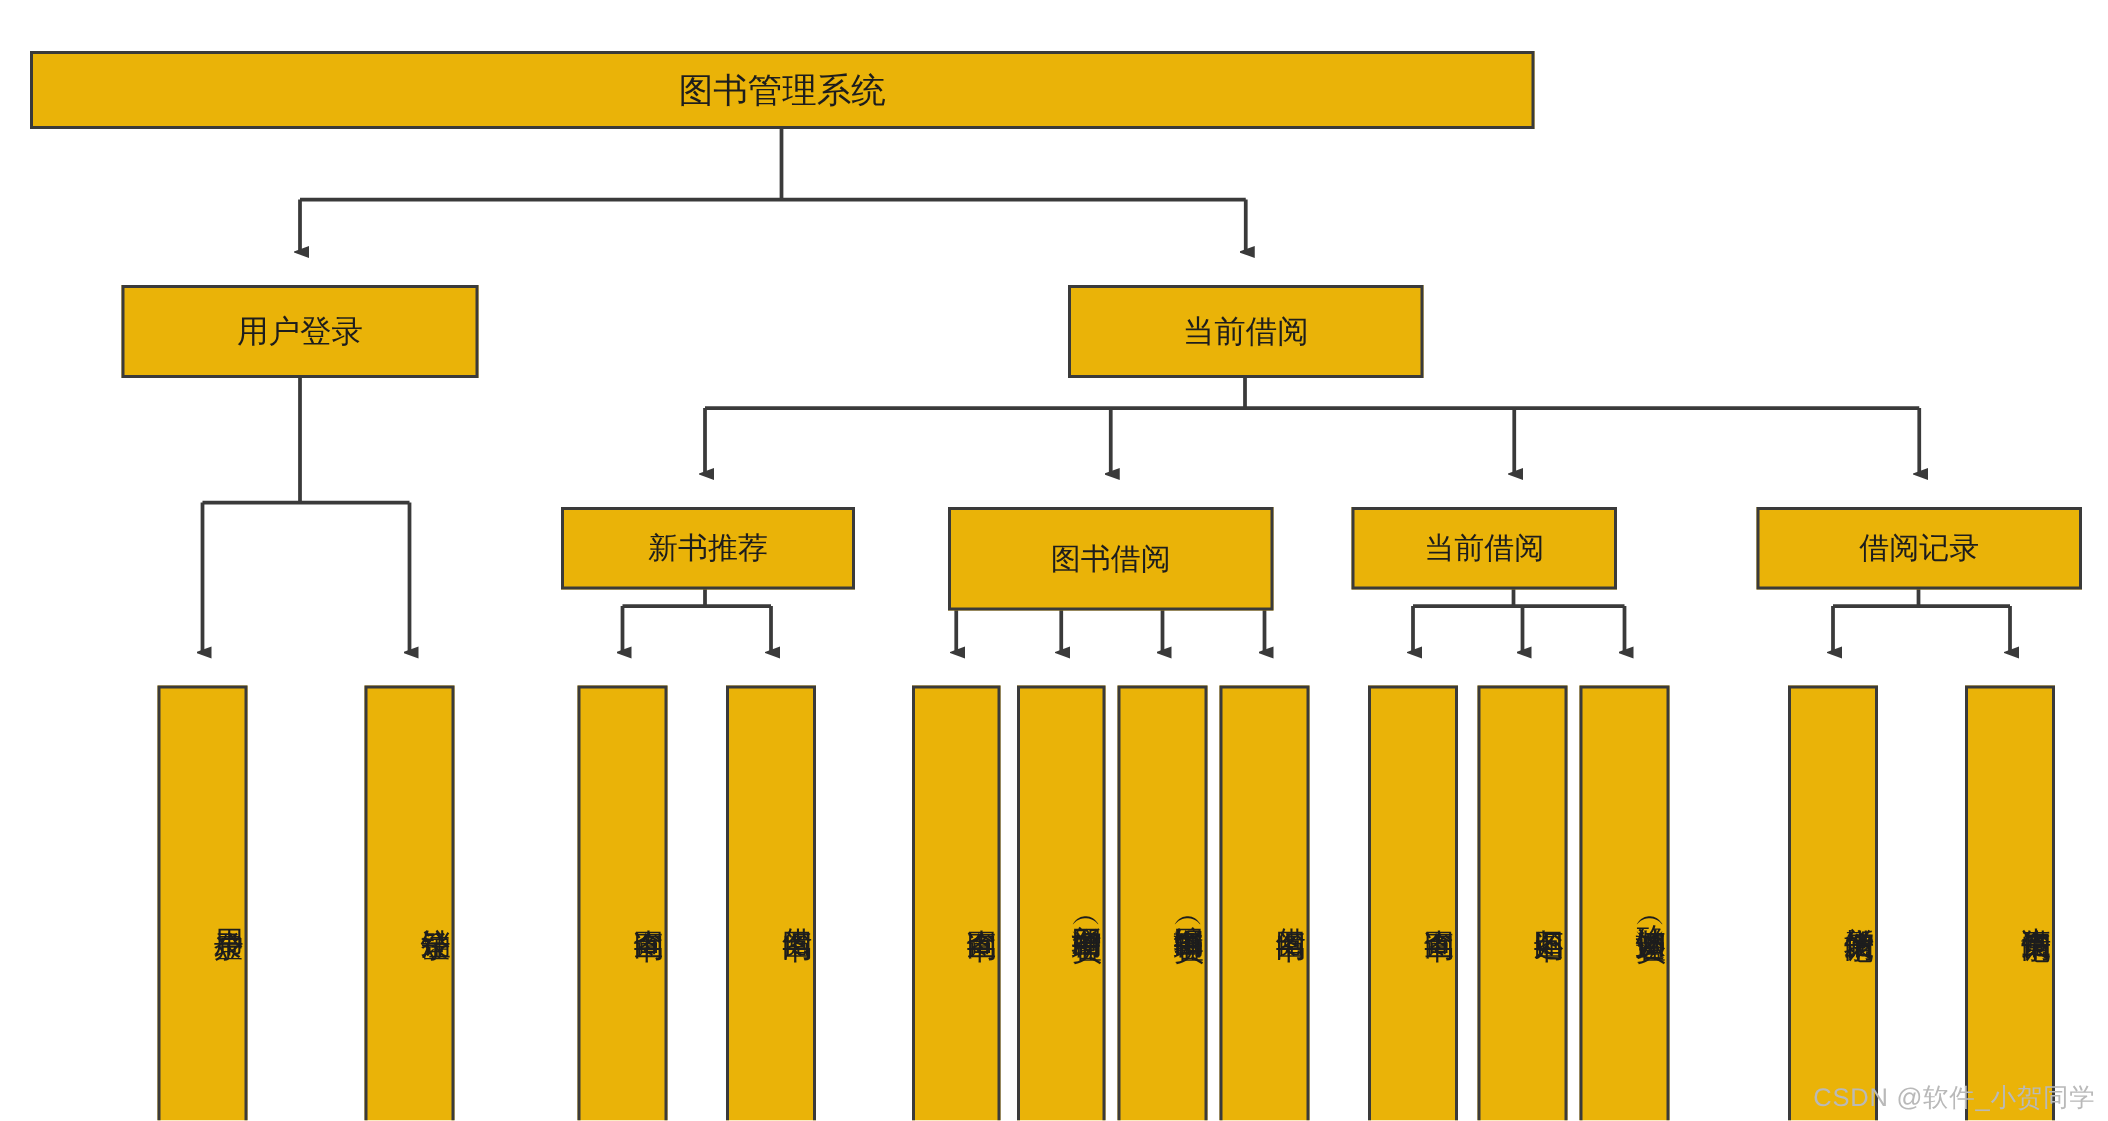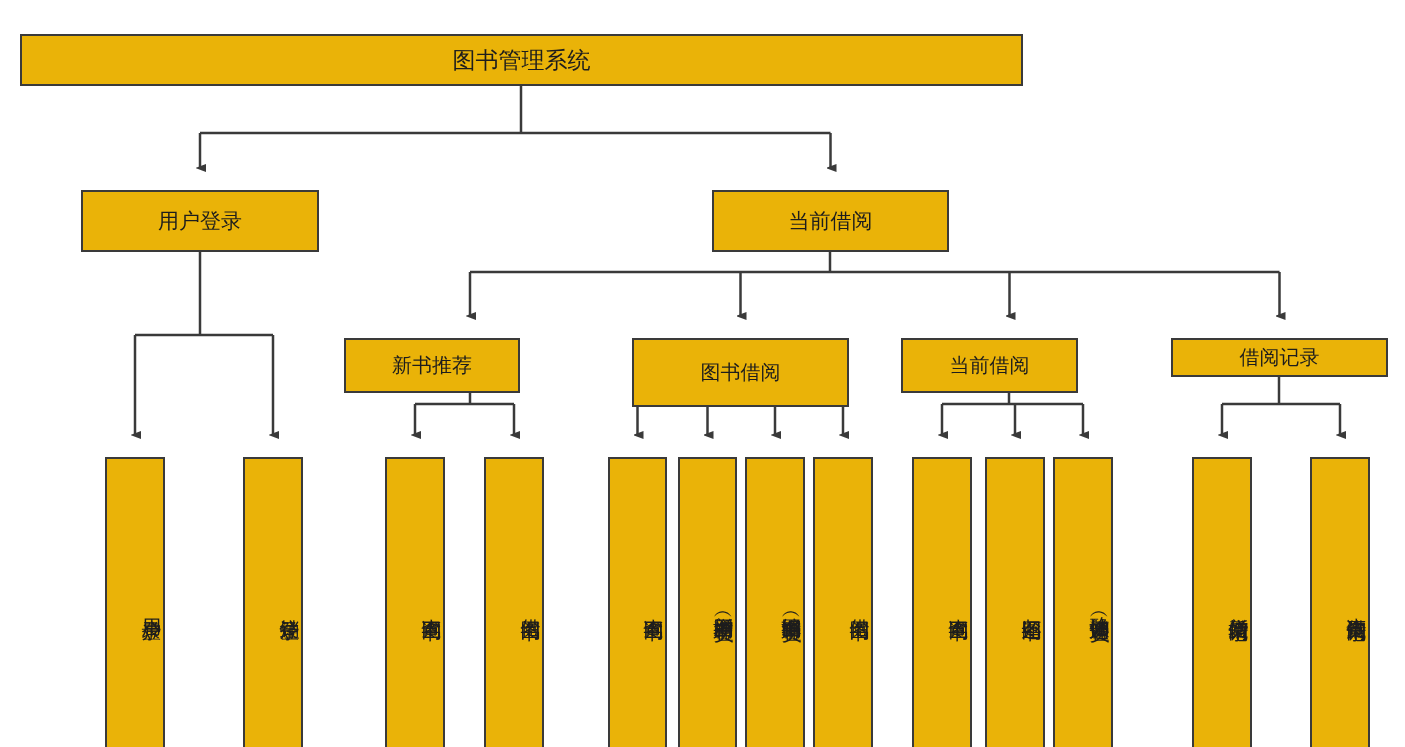--- a/index.html
+++ b/index.html
@@ -122,30 +122,30 @@
   <div id="node-layer">
       <div class="node level-0" style="left: 20px; top: 14px; width: 1003px; height: 52px;">
         <span class="label">图书管理系统</span>
       </div>
       <div class="node level-1" style="left: 81px; top: 170px; width: 238px; height: 62px;">
         <span class="label">用户登录</span>
       </div>
       <div class="node level-1" style="left: 712px; top: 170px; width: 237px; height: 62px;">
         <span class="label">当前借阅</span>
       </div>
-      <div class="node level-2" style="left: 344px; top: 318px; width: 176px; height: 55px;">
+      <div class="node level-2" style="left: 374px; top: 318px; width: 196px; height: 55px;">
         <span class="label">新书推荐</span>
       </div>
       <div class="node level-2" style="left: 632px; top: 318px; width: 217px; height: 69px;">
         <span class="label">图书借阅</span>
       </div>
       <div class="node level-2" style="left: 901px; top: 318px; width: 177px; height: 55px;">
         <span class="label">当前借阅</span>
       </div>
-      <div class="node level-2" style="left: 1171px; top: 318px; width: 217px; height: 39px;">
+      <div class="node level-2" style="left: 1171px; top: 318px; width: 217px; height: 55px;">
         <span class="label">借阅记录</span>
       </div>
       <div class="node level-3 leaf" style="left: 105px; top: 437px; width: 60px; height: 296px;">
         <span class="label">用户登录</span>
       </div>
       <div class="node level-3 leaf" style="left: 243px; top: 437px; width: 60px; height: 296px;">
         <span class="label">注销登录</span>
       </div>
       <div class="node level-3 leaf" style="left: 385px; top: 437px; width: 60px; height: 296px;">
         <span class="label">查询图书</span>
@@ -175,13 +175,14 @@
         <span class="label">确认归还（管理员）</span>
       </div>
       <div class="node level-3 leaf" style="left: 1192px; top: 437px; width: 60px; height: 296px;">
         <span class="label">新增借阅记录</span>
       </div>
       <div class="node level-3 leaf" style="left: 1310px; top: 437px; width: 60px; height: 296px;">
         <span class="label">查询借阅记录</span>
       </div>
     </div>
 
+  <div id="watermark">CSDN @软件_小贺同学</div>
 </div>
 
 </body></html>

